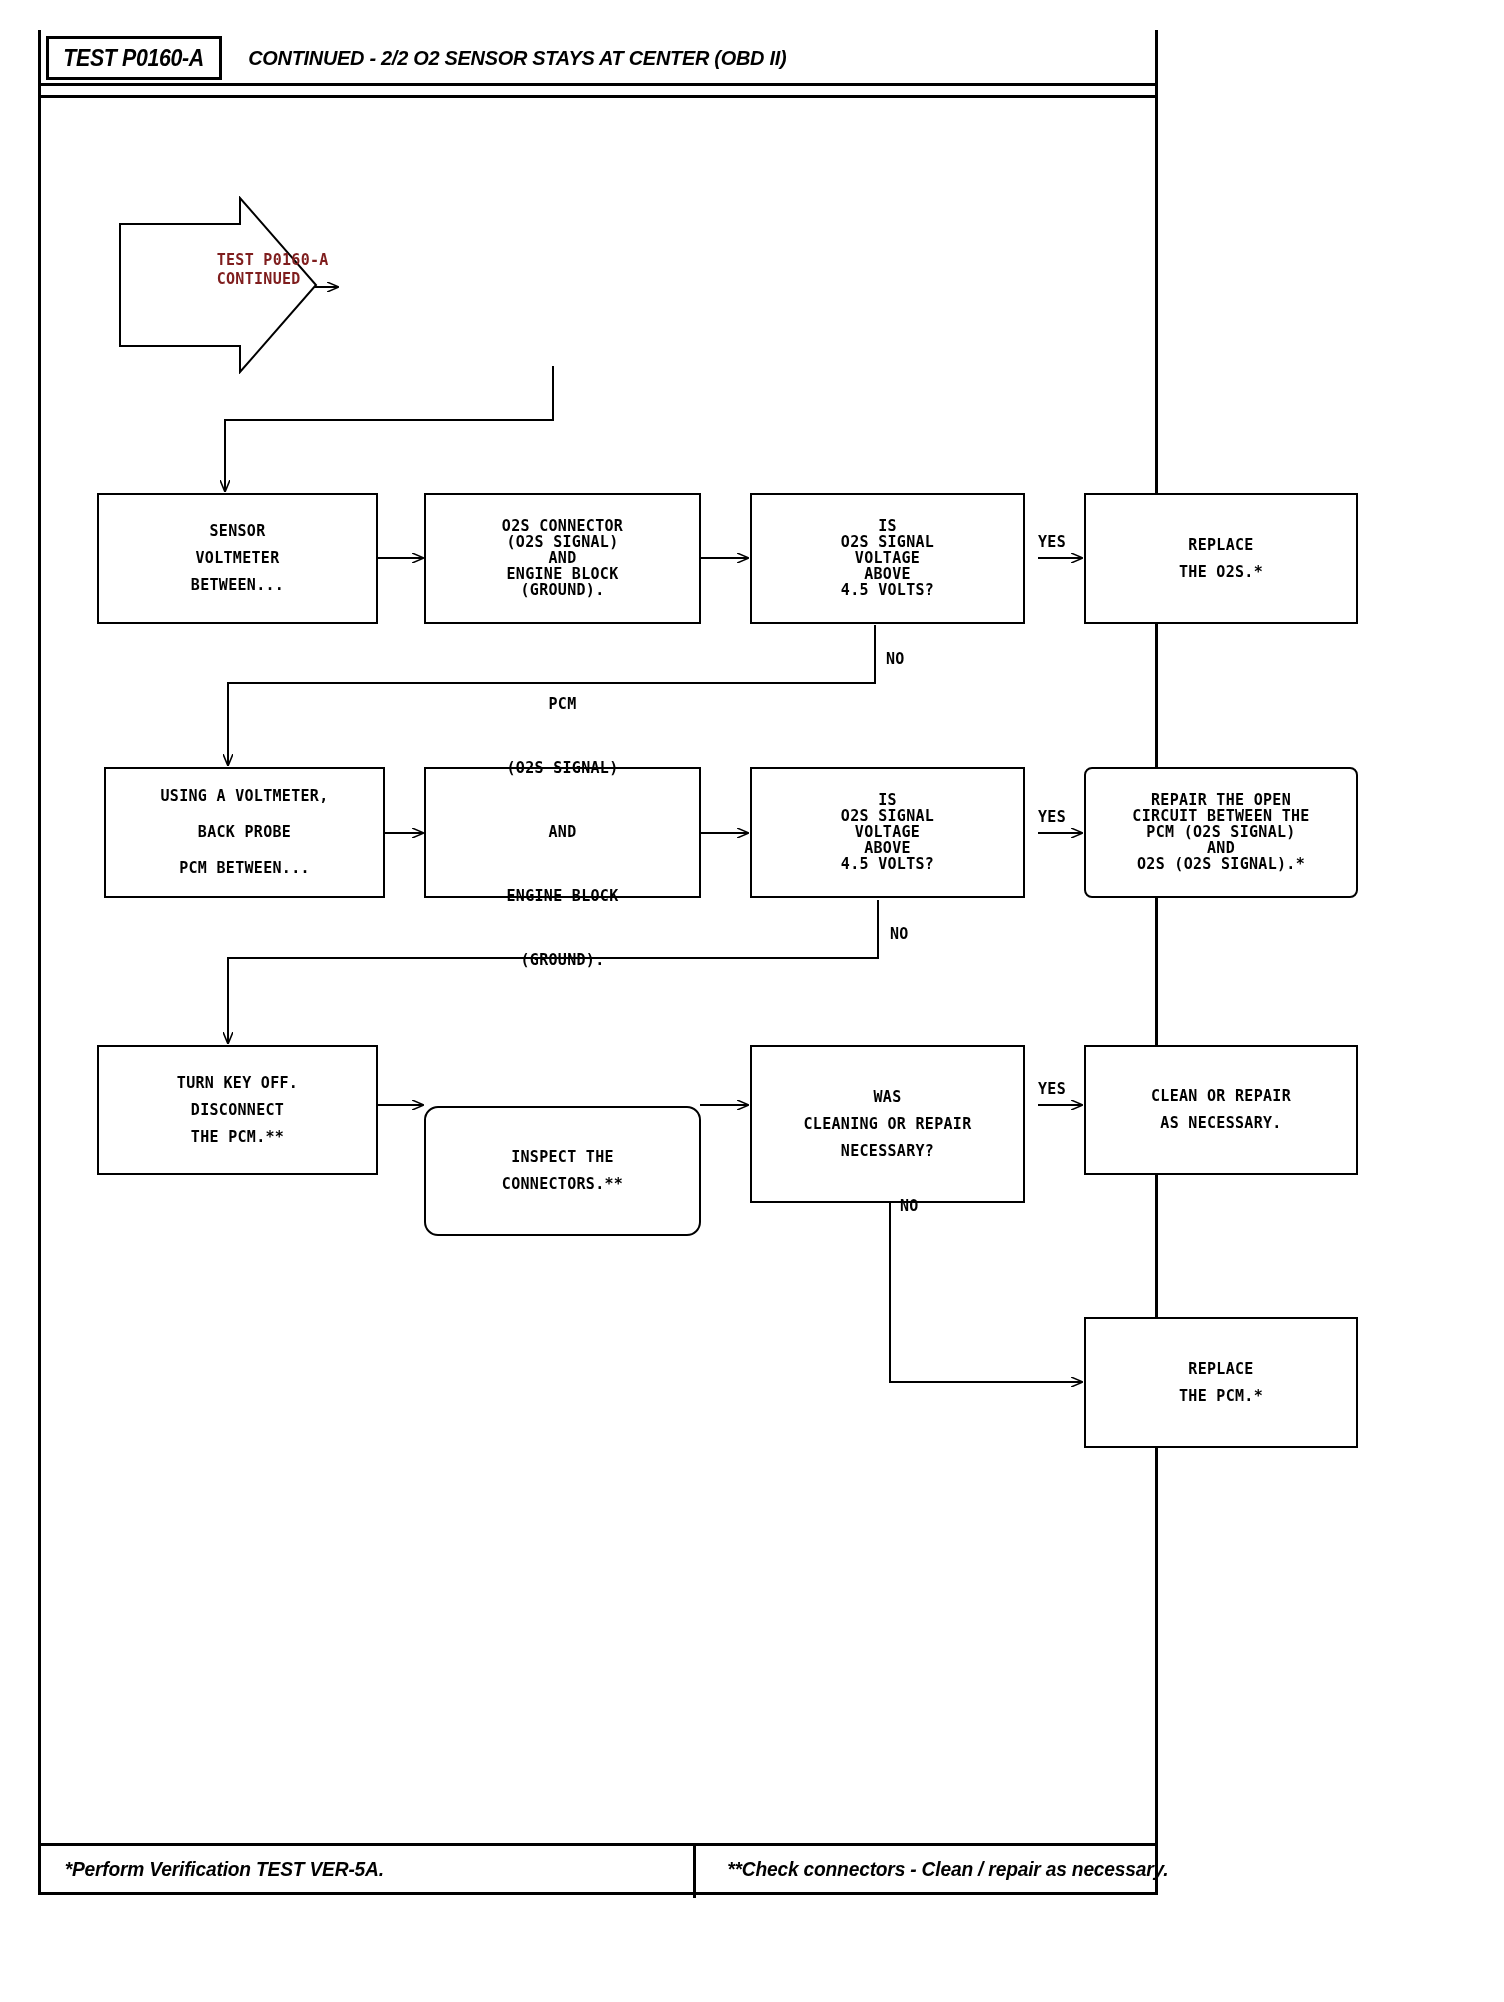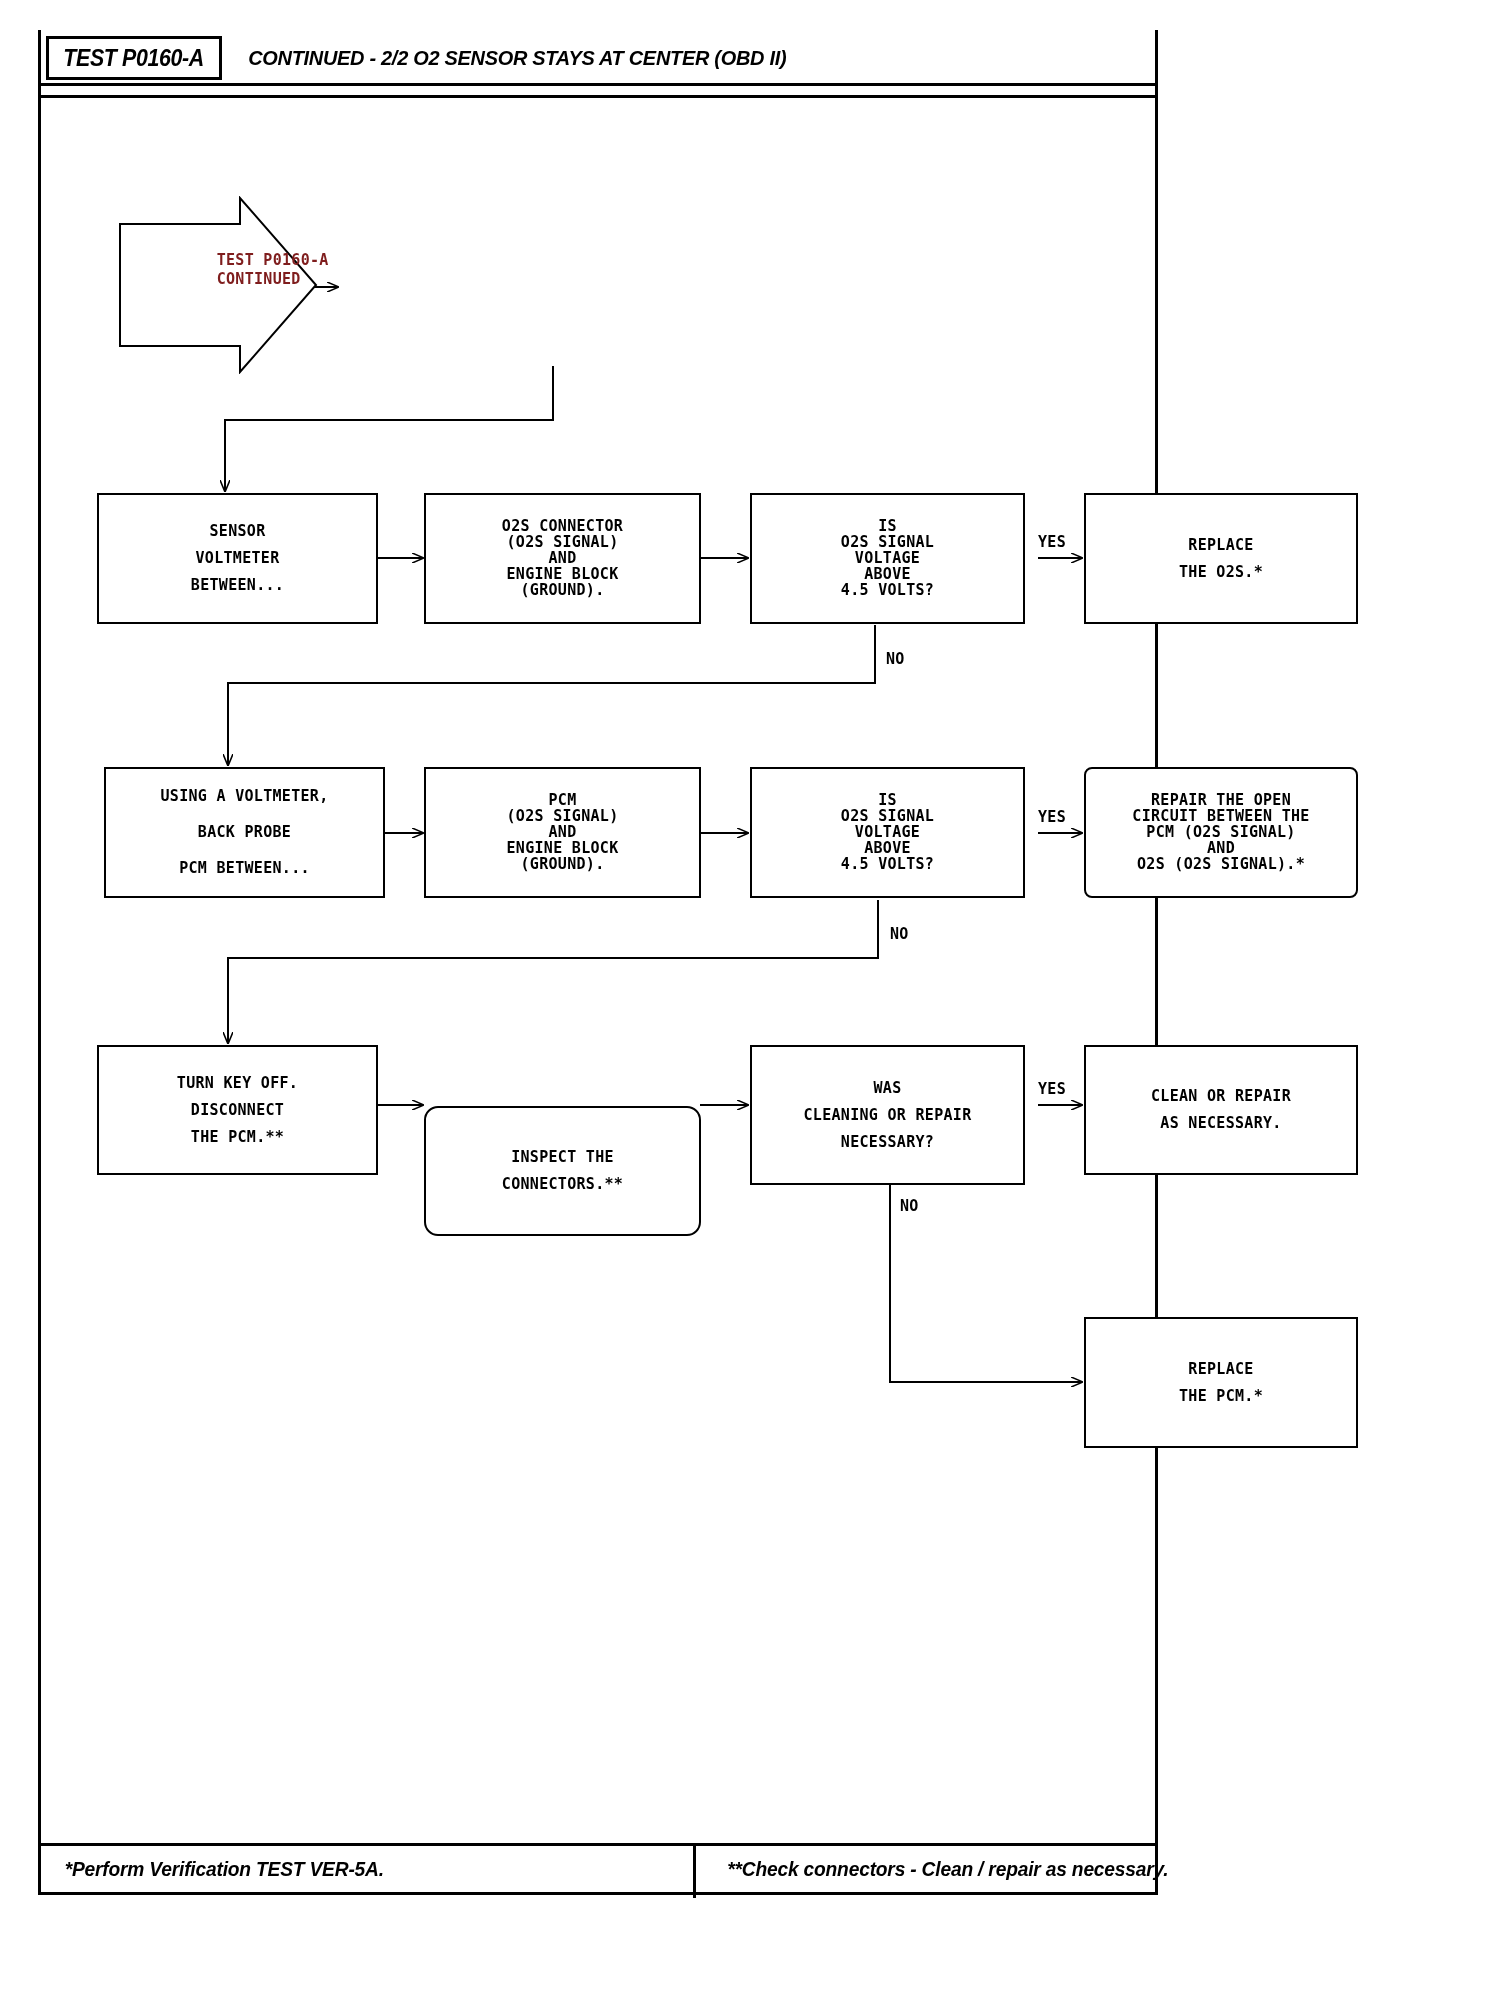--- a/index.html
+++ b/index.html
@@ -278,21 +278,21 @@
       <span class="ln">REPLACE</span>
       <span class="ln">THE O2S.*</span>
     </div>
 
     <div class="node spaced" style="left:104px; top:767px; width:281px; height:131px;gap:9px;">
       <span class="ln">USING A VOLTMETER,</span>
       <span class="ln">BACK PROBE</span>
       <span class="ln">PCM BETWEEN...</span>
     </div>
 
-    <div class="node tight" style="left:424px; top:767px; width:277px; height:131px;">
+    <div class="node tight" style="left:424px; top:767px; width:277px; height:131px;gap:48px;">
       <span class="ln">PCM</span>
       <span class="ln">(O2S SIGNAL)</span>
       <span class="ln">AND</span>
       <span class="ln">ENGINE BLOCK</span>
       <span class="ln">(GROUND).</span>
     </div>
 
     <div class="node tight" style="left:750px; top:767px; width:275px; height:131px;">
       <span class="ln">IS</span>
       <span class="ln">O2S SIGNAL</span>
@@ -313,21 +313,21 @@
       <span class="ln">TURN KEY OFF.</span>
       <span class="ln">DISCONNECT</span>
       <span class="ln">THE PCM.**</span>
     </div>
 
     <div class="node spaced" style="left:424px; top:1106px; width:277px; height:130px;border-radius:14px;">
       <span class="ln">INSPECT THE</span>
       <span class="ln">CONNECTORS.**</span>
     </div>
 
-    <div class="node spaced" style="left:750px; top:1045px; width:275px; height:140px;">
+    <div class="node spaced" style="left:750px; top:1045px; width:275px; height:158px;">
       <span class="ln">WAS</span>
       <span class="ln">CLEANING OR REPAIR</span>
       <span class="ln">NECESSARY?</span>
     </div>
 
     <div class="node spaced" style="left:1084px; top:1045px; width:274px; height:130px;">
       <span class="ln">CLEAN OR REPAIR</span>
       <span class="ln">AS NECESSARY.</span>
     </div>
 

